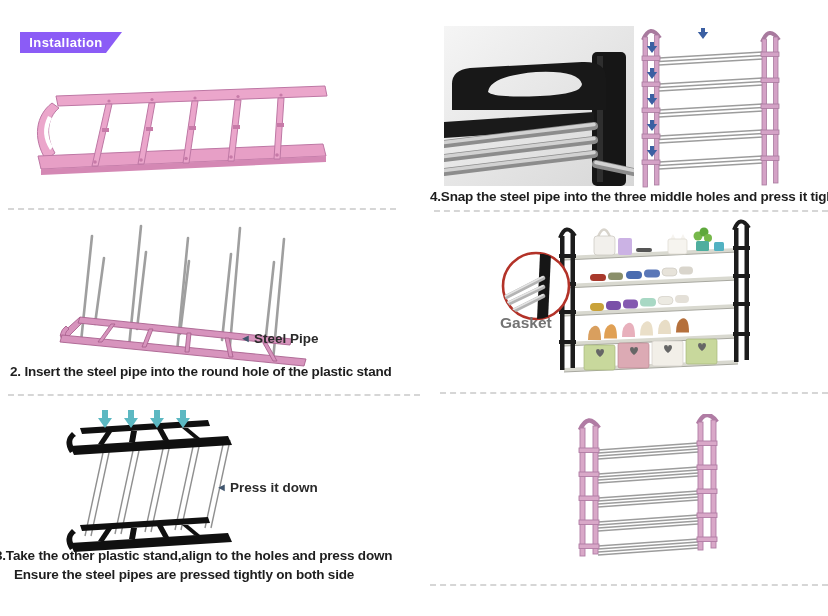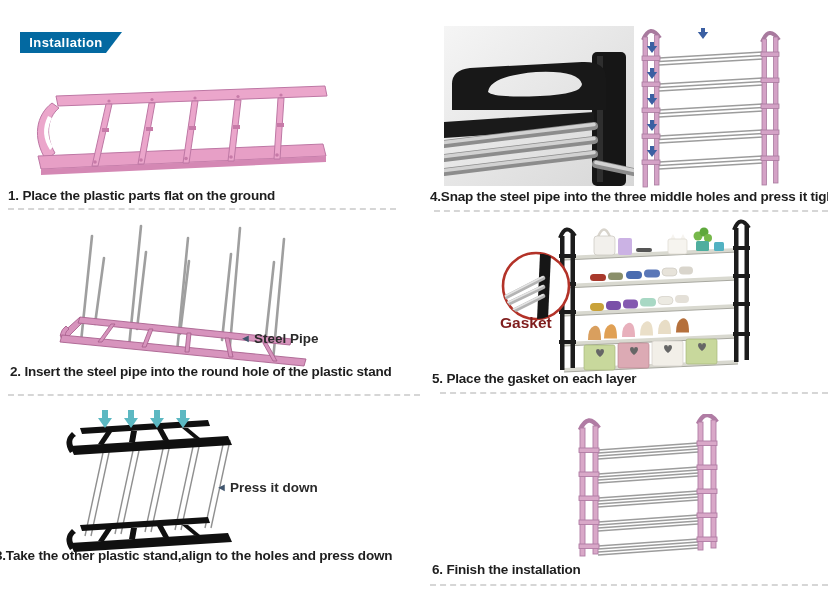--- a/index.html
+++ b/index.html
@@ -2,36 +2,36 @@
 <html><head>
 <meta charset="utf-8">
 <style>
   html,body{margin:0;padding:0;background:#fff;}
   #canvas{
     position:relative;width:828px;height:616px;background:#ffffff;overflow:hidden;
     font-family:"Liberation Sans", sans-serif;
   }
   .banner{
     position:absolute;left:20px;top:32px;width:102px;height:21px;
-    background:#0369a1;color:#fff;font-weight:bold;font-size:13px;letter-spacing:.4px;
+    background:#8b5cf6;color:#fff;font-weight:bold;font-size:13px;letter-spacing:.4px;
     display:flex;align-items:center;justify-content:center;
     clip-path:polygon(0 0,100% 0,calc(100% - 16px) 100%,0 100%);
     padding-right:10px;box-sizing:border-box;
   }
   .caption{
     position:absolute;color:#1e1e1e;font-weight:bold;font-size:13.5px;
     letter-spacing:-0.2px;white-space:nowrap;
   }
   .clip{overflow:hidden;}
   .dash{position:absolute;border-top:2px dashed #d6d6d6;height:0;}
   .callout{
     position:absolute;color:#2a2a2a;font-weight:bold;font-size:13.5px;white-space:nowrap;margin-top:44px;
   }
   .callout .arr{color:#41566e;font-size:11px;margin-right:3px;vertical-align:1px;}
-  .gasket-label{position:absolute;color:#7f1d1d;font-weight:bold;font-size:15.5px;}
+  .gasket-label{position:absolute;color:#737373;font-weight:bold;font-size:15.5px;}
   svg{position:absolute;}
 </style>
 </head>
 <body>
 
 <div id="canvas">
 
   <div class="banner">Installation</div>
 
   <svg style="left:22px;top:76px" width="315" height="106" viewBox="0 0 315 106">
@@ -59,21 +59,20 @@
           <circle cx="255" cy="79" r="1.8"></circle>
         <rect x="80" y="52" width="7" height="4"></rect>
           <rect x="124" y="51" width="7" height="4"></rect>
           <rect x="167" y="50" width="7" height="4"></rect>
           <rect x="211" y="49" width="7" height="4"></rect>
           <rect x="255" y="47" width="7" height="4"></rect>
       </g>
     </g>
   </svg>
 
-  <div class="caption" style="left:8px;top:188px">1. Place the plastic parts flat on the ground</div>
   <div class="dash" style="left:8px;top:208px;width:388px"></div>
 
   <svg style="left:50px;top:214px" width="305" height="155" viewBox="0 0 305 155">
     <g stroke="#9f9f9f" stroke-width="2.6" stroke-linecap="round">
       <line x1="54" y1="44" x2="45" y2="110"></line>
       <line x1="96" y1="38" x2="87" y2="115"></line>
       <line x1="139" y1="47" x2="130" y2="120"></line>
       <line x1="181" y1="40" x2="172" y2="126"></line>
       <line x1="224" y1="48" x2="215" y2="131"></line>
       <line x1="42" y1="22" x2="31" y2="128"></line>
@@ -129,20 +128,21 @@
       <path d="M70,0 h6 v8 h4 l-7,10 -7,-10 h4 z"></path>
       <path d="M96,0 h6 v8 h4 l-7,10 -7,-10 h4 z"></path>
       <path d="M122,0 h6 v8 h4 l-7,10 -7,-10 h4 z"></path>
     </g>
   </svg>
   <div class="callout" style="left:216px;top:436px">
     <span class="arr">◄</span><span>Press it down</span>
   </div>
 
   <div class="caption" style="left:-5px;top:548px">3.Take the other  plastic stand,align to the holes and press down</div>
+  <div class="caption" style="left:14px;top:567px">Ensure the steel pipes are pressed tightly on both side</div>
 
   <svg style="left:444px;top:26px" width="190" height="160" viewBox="0 0 190 160">
     <defs>
       <linearGradient id="pg" x1="0" y1="0" x2="1" y2="1">
         <stop offset="0" stop-color="#f5f5f5"></stop>
           <stop offset="1" stop-color="#d7d7d7"></stop>
       </linearGradient>
     </defs>
     <rect x="0" y="0" width="190" height="160" fill="url(#pg)"></rect>
     <g>
@@ -326,21 +326,20 @@
         <g stroke="#e4e4e4" stroke-width="1.6" stroke-linecap="round">
           <line x1="6" y1="86.7" x2="45" y2="66.7"></line>
           <line x1="3" y1="95.7" x2="45" y2="75.7"></line>
           <line x1="9" y1="102.7" x2="45" y2="84.7"></line>
         </g>
       </g>
     </g>
   </svg>
   <div class="gasket-label" style="left:500px;top:314px">Gasket</div>
 
-  <div class="caption" style="left:432px;top:371px">5. Place the gasket on each layer</div>
   <div class="dash" style="left:440px;top:392px;width:388px"></div>
 
   <svg style="left:550px;top:414px" width="198" height="148" viewBox="0 0 198 148">
     <g stroke="#9c9c9c" stroke-width="1.6">
       <line x1="48" y1="36" x2="148" y2="29"></line>
         <line x1="48" y1="39" x2="148" y2="32"></line>
         <line x1="48" y1="42" x2="148" y2="35"></line>
         <line x1="48" y1="45" x2="148" y2="38"></line>
       <line x1="48" y1="60" x2="148" y2="53"></line>
         <line x1="48" y1="63" x2="148" y2="56"></line>
@@ -372,16 +371,15 @@
       <rect x="148" y="8" width="5" height="128"></rect>
       <rect x="161" y="6" width="5" height="128"></rect>
       <rect x="147" y="27" width="20" height="4.5"></rect>
         <rect x="147" y="51" width="20" height="4.5"></rect>
         <rect x="147" y="75" width="20" height="4.5"></rect>
         <rect x="147" y="99" width="20" height="4.5"></rect>
         <rect x="147" y="123" width="20" height="4.5"></rect>
     </g>
   </svg>
 
-  <div class="caption" style="left:432px;top:562px">6. Finish the installation</div>
   <div class="dash" style="left:430px;top:584px;width:398px"></div>
 
 </div>
 
 </body></html>

